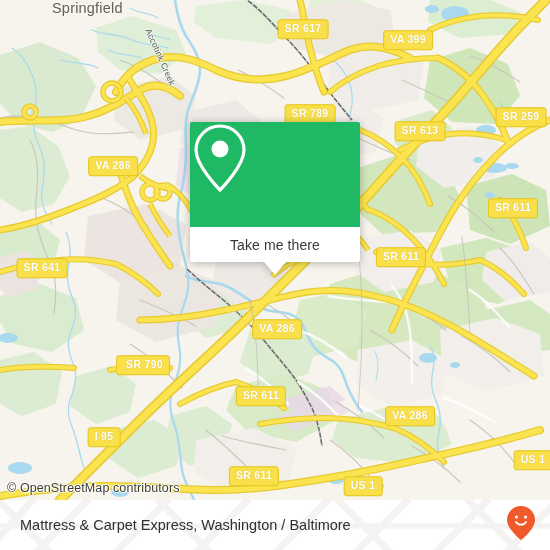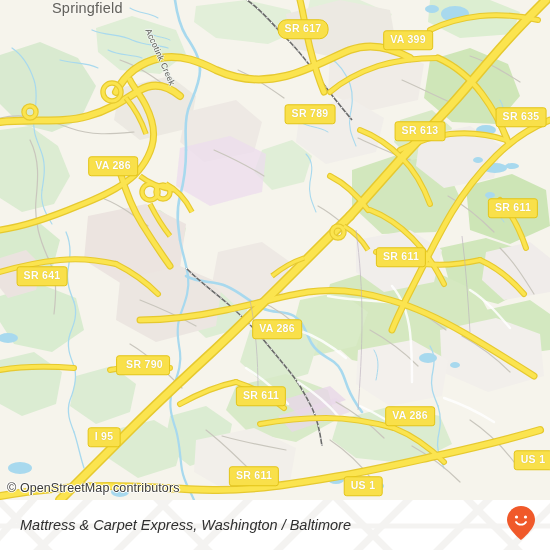--- a/index.html
+++ b/index.html
@@ -108,21 +108,21 @@
   #footer{
     position:absolute;left:0;top:500px;width:550px;height:50px;
     background:#ffffff;
     overflow:hidden;
   }
   #footer-bg{position:absolute;left:0;top:0;opacity:.55;}
   #footer-inner{
     position:relative;
     height:50px;
     display:flex;align-items:center;
-    padding-left:20px;padding-right:17px;font-style:italic;
+    padding-left:20px;padding-right:17px;
   }
   #footer-title{
     font-size:14.5px;
     color:#2f2f2f;
     letter-spacing:0;
     white-space:nowrap;
   }
   #moovit-logo{
     position:absolute;right:14px;top:50%;
     transform:translateY(-50%);
@@ -424,38 +424,50 @@
         <path d="M462,236 C466,268 468,300 470,332"></path>
         <path d="M250,300 C256,330 258,360 258,390"></path>
       </g>
 
     </svg>
 
     <div class="place-label" style="left:52px;top:0px;">Springfield</div>
 
     <div class="creek-label" style="left:148px;top:24px;transform:rotate(66deg);transform-origin:left center;">Accotink Creek</div>
 
-    <div class="shield" style="left:303px;top:29px;border-radius:9px;">SR 617</div>
+    <div class="shield" style="left:303px;top:29px;">SR 617</div>
     <div class="shield" style="left:408px;top:40px;">VA 399</div>
     <div class="shield" style="left:310px;top:114px;">SR 789</div>
     <div class="shield" style="left:420px;top:131px;">SR 613</div>
-    <div class="shield" style="left:521px;top:117px;">SR 635</div>
+    <div class="shield" style="left:521px;top:117px;">SR 259</div>
     <div class="shield" style="left:113px;top:166px;">VA 286</div>
     <div class="shield" style="left:513px;top:208px;">SR 611</div>
-    <div class="shield" style="left:42px;top:276px;">SR 641</div>
+    <div class="shield" style="left:42px;top:268px;">SR 641</div>
     <div class="shield" style="left:401px;top:257px;">SR 611</div>
     <div class="shield" style="left:277px;top:329px;">VA 286</div>
     <div class="shield" style="left:143px;top:365px;padding-left:9px;">SR 790</div>
     <div class="shield" style="left:261px;top:396px;">SR 611</div>
     <div class="shield" style="left:410px;top:416px;">VA 286</div>
     <div class="shield" style="left:104px;top:437px;">I 95</div>
     <div class="shield" style="left:254px;top:476px;">SR 611</div>
     <div class="shield" style="left:363px;top:486px;">US 1</div>
     <div class="shield" style="left:533px;top:460px;">US 1</div>
 
+    <div id="popup">
+      <div id="popup-green">
+        <span id="popup-pin">
+          <svg width="60" height="74" viewBox="0 0 60 74">
+            <path d="M30 4 C16.7 4 6 14.7 6 28 C6 44 30 68 30 68 C30 68 54 44 54 28 C54 14.7 43.3 4 30 4 Z" fill="none" stroke="#ffffff" stroke-width="3.2" stroke-linejoin="round"></path>
+            <circle cx="30" cy="27" r="8.5" fill="#ffffff"></circle>
+          </svg>
+        </span>
+      </div>
+      <div id="popup-action">Take me there</div>
+      <div id="popup-tail"></div>
+    </div>
 
     <div id="attribution">© OpenStreetMap contributors</div>
   </div>
 
   <div id="footer">
     <svg id="footer-bg" width="550" height="50" viewBox="0 0 550 50">
       <g fill="none" stroke="#eceae6" stroke-width="7">
         <path d="M-20,58 L40,-8"></path>
         <path d="M30,58 L96,-8"></path>
         <path d="M110,58 L176,-8"></path>

